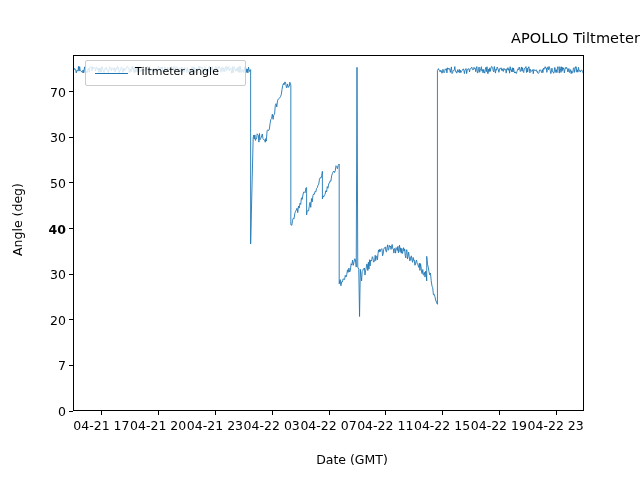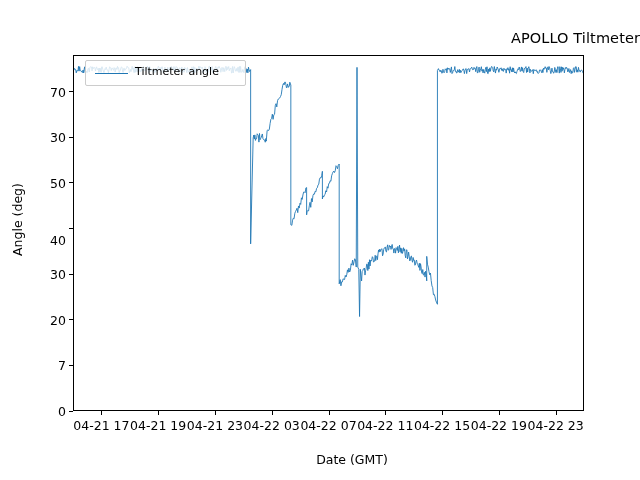--- a/index.html
+++ b/index.html
@@ -136,21 +136,21 @@
 
   <div id="chart-title">APOLLO Tiltmeter</div>
 
   <div id="yaxis-label">Angle (deg)</div>
 
   <div id="ytick-labels">
       <div class="ytick-label" style="top: 411px;">0</div>
       <div class="ytick-label" style="top: 365.359px;">7</div>
       <div class="ytick-label" style="top: 319.718px;">20</div>
       <div class="ytick-label" style="top: 274.077px;">30</div>
-      <div class="ytick-label" style="top: 240px;">40</div>
+      <div class="ytick-label" style="top: 229px; font-weight: bold;">40</div>
       <div class="ytick-label" style="top: 182.795px;">50</div>
       <div class="ytick-label" style="top: 137.154px;">30</div>
       <div class="ytick-label" style="top: 91.5128px;">70</div>
     </div>
 
   <div id="plot-frame">
     <svg id="plot-svg" viewBox="0 0 511 356" preserveAspectRatio="none">
       <polyline id="data-line" fill="none" stroke="#1f77b4" stroke-width="0.9" stroke-linejoin="round" stroke-linecap="round" points="0.00,13.96 0.57,12.52 1.13,13.60 1.70,13.71 2.27,16.95 2.83,14.67 3.40,14.76 3.97,15.15 4.53,10.43 5.10,15.22 5.67,10.70 6.24,14.66 6.80,14.89 7.37,15.18 7.94,16.27 8.50,16.57 9.07,14.09 9.64,17.00 10.20,13.32 10.77,10.87 11.34,16.85 11.90,16.04 12.47,15.37 13.04,16.86 13.60,14.97 14.17,12.56 14.74,12.41 15.31,16.13 15.87,11.92 16.44,10.79 17.01,10.91 17.57,11.05 18.14,14.98 18.71,10.88 19.27,12.84 19.84,11.62 20.41,11.63 20.97,11.70 21.54,15.11 22.11,12.40 22.67,10.92 23.24,13.18 23.81,13.78 24.38,12.35 24.94,16.61 25.51,12.10 26.08,15.69 26.64,12.47 27.21,16.48 27.78,10.98 28.34,10.87 28.91,13.36 29.48,15.16 30.04,16.73 30.61,14.71 31.18,12.67 31.74,13.60 32.31,11.11 32.88,13.37 33.45,14.19 34.01,14.00 34.58,16.92 35.15,13.79 35.71,10.90 36.28,11.23 36.85,12.41 37.41,14.69 37.98,12.09 38.55,12.15 39.11,13.25 39.68,14.40 40.25,11.63 40.81,12.97 41.38,16.14 41.95,12.12 42.51,12.02 43.08,13.66 43.65,10.41 44.22,12.51 44.78,11.74 45.35,16.76 45.92,15.52 46.48,14.09 47.05,12.16 47.62,10.85 48.18,11.62 48.75,15.16 49.32,16.61 49.88,12.52 50.45,12.21 51.02,14.61 51.58,12.97 52.15,13.37 52.72,12.61 53.29,10.29 53.85,11.36 54.42,11.75 54.99,11.77 55.55,16.81 56.12,15.62 56.69,13.46 57.25,15.77 57.82,13.20 58.39,10.33 58.95,13.49 59.52,11.87 60.09,16.69 60.65,16.49 61.22,10.68 61.79,16.38 62.36,11.66 62.92,13.77 63.49,16.01 64.06,10.68 64.62,15.65 65.19,11.55 65.76,14.02 66.32,15.94 66.89,14.89 67.46,15.42 68.02,12.68 68.59,14.70 69.16,13.58 69.72,10.55 70.29,14.43 70.86,14.36 71.42,14.90 71.99,13.07 72.56,13.07 73.13,12.05 73.69,10.28 74.26,13.20 74.83,16.82 75.39,15.61 75.96,10.69 76.53,15.31 77.09,14.02 77.66,13.73 78.23,14.85 78.79,15.65 79.36,15.23 79.93,12.22 80.49,13.25 81.06,16.99 81.63,16.46 82.20,12.34 82.76,15.37 83.33,13.16 83.90,13.69 84.46,10.57 85.03,10.66 85.60,11.98 86.16,12.75 86.73,15.60 87.30,11.48 87.86,12.58 88.43,10.75 89.00,14.58 89.56,16.77 90.13,15.67 90.70,12.87 91.27,11.11 91.83,13.94 92.40,13.66 92.97,16.13 93.53,15.86 94.10,11.50 94.67,15.28 95.23,13.81 95.80,12.70 96.37,11.36 96.93,13.82 97.50,10.37 98.07,10.83 98.63,12.56 99.20,12.02 99.77,14.69 100.34,10.60 100.90,13.41 101.47,15.94 102.04,12.04 102.60,10.55 103.17,11.54 103.74,11.65 104.30,16.02 104.87,16.99 105.44,13.23 106.00,11.79 106.57,12.53 107.14,15.85 107.70,13.93 108.27,11.03 108.84,16.87 109.40,15.27 109.97,12.68 110.54,16.34 111.11,11.57 111.67,12.65 112.24,12.01 112.81,15.11 113.37,16.75 113.94,11.64 114.51,14.74 115.07,16.08 115.64,16.27 116.21,14.73 116.77,13.78 117.34,15.90 117.91,15.29 118.47,10.87 119.04,17.08 119.61,16.18 120.18,10.70 120.74,17.07 121.31,11.51 121.88,15.41 122.44,16.68 123.01,12.25 123.58,13.82 124.14,15.34 124.71,12.27 125.28,10.37 125.84,13.27 126.41,10.55 126.98,11.44 127.54,11.90 128.11,12.28 128.68,11.03 129.25,16.50 129.81,15.71 130.38,14.08 130.95,15.30 131.51,10.77 132.08,11.59 132.65,16.73 133.21,14.55 133.78,14.91 134.35,16.08 134.91,16.26 135.48,10.48 136.05,10.34 136.61,13.30 137.18,13.48 137.75,14.30 138.32,10.78 138.88,10.72 139.45,16.86 140.02,12.98 140.58,13.53 141.15,13.49 141.72,12.00 142.28,10.59 142.85,12.23 143.42,14.20 143.98,16.89 144.55,11.02 145.12,11.49 145.68,10.53 146.25,11.97 146.82,12.25 147.38,16.36 147.95,14.10 148.52,11.32 149.09,11.94 149.65,15.79 150.22,11.78 150.79,12.78 151.35,15.80 151.92,11.71 152.49,10.34 153.05,14.56 153.62,10.87 154.19,13.63 154.75,12.82 155.32,10.57 155.89,14.94 156.45,12.85 157.02,13.02 157.59,11.95 158.16,17.11 158.72,16.80 159.29,10.47 159.86,17.07 160.42,13.05 160.99,10.72 161.56,12.48 162.12,15.21 162.69,15.09 163.26,12.58 163.82,15.42 164.39,11.31 164.96,11.30 165.52,16.59 166.09,10.49 166.66,16.48 167.23,10.45 167.79,15.25 168.36,16.45 168.93,15.81 169.49,13.47 170.06,14.95 170.63,16.83 171.19,12.09 171.76,10.69 172.33,12.77 172.89,12.79 173.46,16.63 174.03,13.19 174.59,16.94 175.16,11.19 175.73,13.98 176.29,15.60 177.32,13.69 177.32,188.95 179.87,82.50 180.45,79.47 181.03,83.53 181.60,79.34 182.18,84.90 182.76,82.86 183.34,83.09 183.92,78.23 184.49,79.15 185.07,79.79 185.65,86.61 186.23,77.90 186.80,84.21 187.38,82.93 187.96,81.96 188.54,79.69 189.11,78.41 189.69,83.04 190.27,84.00 190.85,84.73 191.43,84.31 192.00,86.71 192.58,82.99 193.16,85.60 193.16,83.88 193.90,74.82 194.65,74.44 195.39,74.98 196.14,73.41 196.88,67.75 197.63,63.73 198.37,62.77 199.12,58.51 199.86,63.71 200.61,59.11 201.36,58.59 202.10,49.79 202.85,47.94 203.59,51.21 204.34,44.97 205.08,43.23 205.83,42.86 206.57,42.17 207.32,40.77 208.06,38.94 208.81,33.77 209.55,29.50 210.30,27.57 211.04,29.09 211.04,28.51 211.61,26.18 212.17,26.27 212.73,28.70 213.29,31.92 213.85,30.47 214.42,28.08 214.98,31.71 215.54,30.47 216.10,30.49 216.66,26.36 217.69,29.21 217.69,169.78 218.71,170.26 219.45,165.10 220.19,163.08 220.93,163.71 221.67,158.29 222.41,156.32 223.15,154.89 223.89,153.08 224.64,157.51 225.38,150.81 226.12,152.93 226.86,148.08 227.60,149.23 228.34,142.61 229.08,144.21 229.82,139.78 230.56,136.82 231.30,136.72 232.05,137.50 232.79,132.68 233.53,132.44 233.53,132.36 233.53,159.74 234.04,155.98 234.77,155.38 235.50,155.79 236.23,150.69 236.96,147.15 237.69,152.19 238.42,143.37 239.15,146.72 239.88,140.38 240.61,138.74 241.34,138.98 242.07,136.07 242.80,136.64 243.53,133.17 244.26,132.47 244.99,129.79 245.72,128.89 246.45,123.83 247.18,122.38 247.91,122.69 248.64,120.40 249.37,115.91 249.37,116.38 249.37,143.77 249.88,140.84 250.61,141.83 251.34,139.77 252.07,139.24 252.80,135.54 253.53,136.79 254.26,131.38 254.99,132.93 255.72,128.28 256.45,127.98 257.18,125.42 257.91,125.95 258.64,120.43 259.37,118.34 260.10,116.62 260.83,115.69 261.56,117.19 262.29,115.41 263.02,110.33 263.75,111.17 264.48,113.40 265.21,110.09 266.23,108.63 266.23,229.12 267.25,224.87 267.98,231.11 268.71,227.06 269.44,227.21 270.17,224.00 270.90,224.68 271.63,224.79 272.36,220.64 273.09,222.25 273.82,220.01 274.55,215.04 275.28,217.57 276.01,213.30 276.74,217.22 277.47,215.55 278.20,208.93 278.93,210.24 279.66,205.29 280.39,210.50 281.12,207.01 281.85,203.87 282.58,205.01 283.35,212.23 284.12,11.41 284.88,212.23 285.90,214.51 286.67,261.98 287.44,214.51 288.71,226.26 289.28,216.82 289.85,216.02 290.42,214.18 290.99,214.22 291.56,213.22 292.13,220.29 292.70,215.88 293.27,214.09 293.83,209.31 294.40,209.49 294.97,215.76 295.54,207.40 296.11,214.25 296.68,204.88 297.25,211.14 297.82,205.38 298.38,206.28 298.95,204.51 299.52,201.83 300.09,202.81 300.66,207.18 301.23,206.66 301.80,206.43 302.37,200.38 302.93,205.70 303.50,201.56 304.07,200.95 304.64,204.83 305.21,198.99 305.78,195.01 306.35,197.19 306.92,194.23 307.48,196.70 308.05,194.92 308.62,194.11 309.19,193.74 309.76,200.93 310.33,199.29 310.90,194.58 311.47,193.10 312.03,192.57 312.60,191.99 313.17,196.57 313.74,197.04 314.31,192.22 314.88,189.88 315.45,195.34 316.02,194.80 316.58,190.44 317.15,191.93 317.72,191.11 318.29,194.50 318.86,191.18 319.43,189.52 320.00,193.76 320.57,193.94 321.13,198.19 321.70,193.76 322.27,193.62 322.84,198.27 323.41,192.69 323.98,193.26 324.55,195.58 325.12,191.46 325.68,197.94 326.25,193.84 326.82,190.11 327.39,196.89 327.96,192.92 328.53,198.31 329.10,193.53 329.67,198.59 330.23,196.77 330.80,192.76 331.37,196.06 331.94,194.00 332.51,200.75 333.08,203.01 333.65,195.04 334.22,194.88 334.78,204.06 335.35,201.61 335.92,197.21 336.49,201.28 337.06,206.10 337.63,205.28 338.20,201.58 338.77,201.18 339.34,205.66 339.90,207.43 340.47,202.61 341.04,205.63 341.61,205.16 342.18,210.46 342.75,209.98 343.32,206.34 343.89,205.19 344.45,208.34 345.02,209.28 345.59,211.08 346.16,212.59 346.73,208.38 347.30,215.64 347.87,208.80 348.44,212.09 349.00,217.97 349.57,218.87 350.14,214.74 350.71,220.31 351.28,220.10 351.85,217.60 352.42,222.34 352.99,216.36 353.55,218.93 354.12,226.12 354.12,201.49 354.87,209.37 355.62,212.27 356.36,216.75 357.11,220.01 357.86,218.31 358.60,225.84 359.35,231.19 360.10,232.91 360.84,240.06 361.59,239.59 362.34,241.94 363.09,245.38 363.83,247.44 364.85,249.66 364.85,14.61 365.88,12.72 366.44,14.35 367.01,14.49 367.58,15.99 368.14,14.19 368.71,14.78 369.28,17.39 369.84,16.91 370.41,13.33 370.98,15.98 371.54,16.90 372.11,15.89 372.68,12.94 373.25,13.64 373.81,12.73 374.38,17.03 374.95,11.86 375.51,13.50 376.08,12.34 376.65,13.12 377.21,12.77 377.78,16.53 378.35,14.09 378.91,10.97 379.48,17.68 380.05,16.94 380.62,14.48 381.18,14.74 381.75,13.93 382.32,10.61 382.88,15.49 383.45,15.02 384.02,17.06 384.58,16.97 385.15,13.75 385.72,15.11 386.28,16.25 386.85,13.41 387.42,16.97 387.98,14.42 388.55,16.58 389.12,15.30 389.69,14.62 390.25,13.39 390.82,12.94 391.39,14.42 391.95,17.71 392.52,14.44 393.09,12.94 393.65,12.61 394.22,17.69 394.79,14.18 395.35,13.21 395.92,13.05 396.49,12.58 397.05,16.08 397.62,13.53 398.19,12.52 398.76,12.22 399.32,11.23 399.89,13.26 400.46,14.08 401.02,13.65 401.59,11.45 402.16,12.63 402.72,12.19 403.29,15.75 403.86,12.70 404.42,10.62 404.99,17.19 405.56,16.50 406.13,13.38 406.69,11.09 407.26,16.36 407.83,14.62 408.39,13.01 408.96,10.78 409.53,15.23 410.09,13.61 410.66,17.01 411.23,13.52 411.79,16.15 412.36,17.26 412.93,13.55 413.49,11.43 414.06,15.69 414.63,10.83 415.20,17.46 415.76,17.78 416.33,13.04 416.90,15.67 417.46,11.89 418.03,15.42 418.60,12.41 419.16,10.62 419.73,10.77 420.30,11.37 420.86,15.07 421.43,15.96 422.00,10.58 422.57,14.13 423.13,17.16 423.70,13.06 424.27,14.28 424.83,11.05 425.40,12.42 425.97,13.48 426.53,16.42 427.10,14.14 427.67,12.22 428.23,12.77 428.80,11.85 429.37,14.51 429.93,12.87 430.50,15.12 431.07,15.51 431.64,12.33 432.20,13.81 432.77,13.59 433.34,13.52 433.90,17.20 434.47,12.85 435.04,13.61 435.60,11.73 436.17,14.34 436.74,12.86 437.30,17.29 437.87,10.77 438.44,14.14 439.00,13.64 439.57,16.12 440.14,11.84 440.71,16.12 441.27,12.00 441.84,15.43 442.41,17.04 442.97,15.93 443.54,17.14 444.11,17.69 444.67,15.62 445.24,14.15 445.81,12.80 446.37,13.68 446.94,11.06 447.51,13.09 448.08,15.62 448.64,14.34 449.21,10.98 449.78,15.22 450.34,11.74 450.91,15.47 451.48,16.66 452.04,13.01 452.61,12.07 453.18,12.02 453.74,10.65 454.31,16.61 454.88,12.10 455.44,16.15 456.01,12.32 456.58,10.75 457.15,12.68 457.71,16.96 458.28,13.49 458.85,14.93 459.41,15.33 459.98,14.97 460.55,13.71 461.11,17.79 461.68,13.50 462.25,14.51 462.81,14.79 463.38,14.59 463.95,13.81 464.51,15.66 465.08,15.24 465.65,17.25 466.22,17.50 466.78,16.94 467.35,14.06 467.92,13.83 468.48,14.15 469.05,15.51 469.62,16.83 470.18,13.64 470.75,16.67 471.32,12.22 471.88,13.47 472.45,12.27 473.02,10.76 473.59,12.37 474.15,12.05 474.72,16.44 475.29,11.87 475.85,10.86 476.42,13.84 476.99,10.61 477.55,11.91 478.12,14.79 478.69,17.69 479.25,15.86 479.82,12.18 480.39,15.67 480.95,15.71 481.52,17.33 482.09,16.07 482.66,11.50 483.22,13.43 483.79,16.61 484.36,13.77 484.92,16.64 485.49,10.87 486.06,10.91 486.62,11.44 487.19,17.21 487.76,10.69 488.32,12.81 488.89,16.54 489.46,10.86 490.03,15.31 490.59,11.33 491.16,13.47 491.73,11.94 492.29,17.00 492.86,13.49 493.43,13.02 493.99,11.09 494.56,12.40 495.13,12.24 495.69,16.05 496.26,15.12 496.83,12.57 497.39,16.58 497.96,15.12 498.53,13.66 499.10,17.79 499.66,14.96 500.23,17.07 500.80,16.73 501.36,12.37 501.93,11.67 502.50,16.47 503.06,13.40 503.63,10.70 504.20,10.88 504.76,16.27 505.33,13.92 505.90,16.27 506.46,11.41 507.03,14.66 507.60,14.51 508.17,16.20 508.73,14.56 509.30,14.28 509.87,14.34 510.43,15.36 511.00,16.90"></polyline>
     </svg>
   </div>
@@ -166,21 +166,21 @@
     <div class="ytick-mark" style="top: 364.859px;"></div>
     <div class="ytick-mark" style="top: 319.218px;"></div>
     <div class="ytick-mark" style="top: 273.577px;"></div>
     <div class="ytick-mark" style="top: 227.936px;"></div>
     <div class="ytick-mark" style="top: 182.295px;"></div>
     <div class="ytick-mark" style="top: 136.654px;"></div>
     <div class="ytick-mark" style="top: 91.0128px;"></div>
     <div class="xtick-mark" style="left: 101.389px;"></div>
     <div class="xtick-label" style="left: 101.389px;">04-21 17</div>
     <div class="xtick-mark" style="left: 158.167px;"></div>
-    <div class="xtick-label" style="left: 158.167px;">04-21 19</div>
+    <div class="xtick-label" style="left: 158.167px;">04-21 20</div>
     <div class="xtick-mark" style="left: 214.944px;"></div>
     <div class="xtick-label" style="left: 214.944px;">04-21 23</div>
     <div class="xtick-mark" style="left: 271.722px;"></div>
     <div class="xtick-label" style="left: 271.722px;">04-22 03</div>
     <div class="xtick-mark" style="left: 328.5px;"></div>
     <div class="xtick-label" style="left: 328.5px;">04-22 07</div>
     <div class="xtick-mark" style="left: 385.278px;"></div>
     <div class="xtick-label" style="left: 385.278px;">04-22 11</div>
     <div class="xtick-mark" style="left: 442.056px;"></div>
     <div class="xtick-label" style="left: 442.056px;">04-22 15</div>

